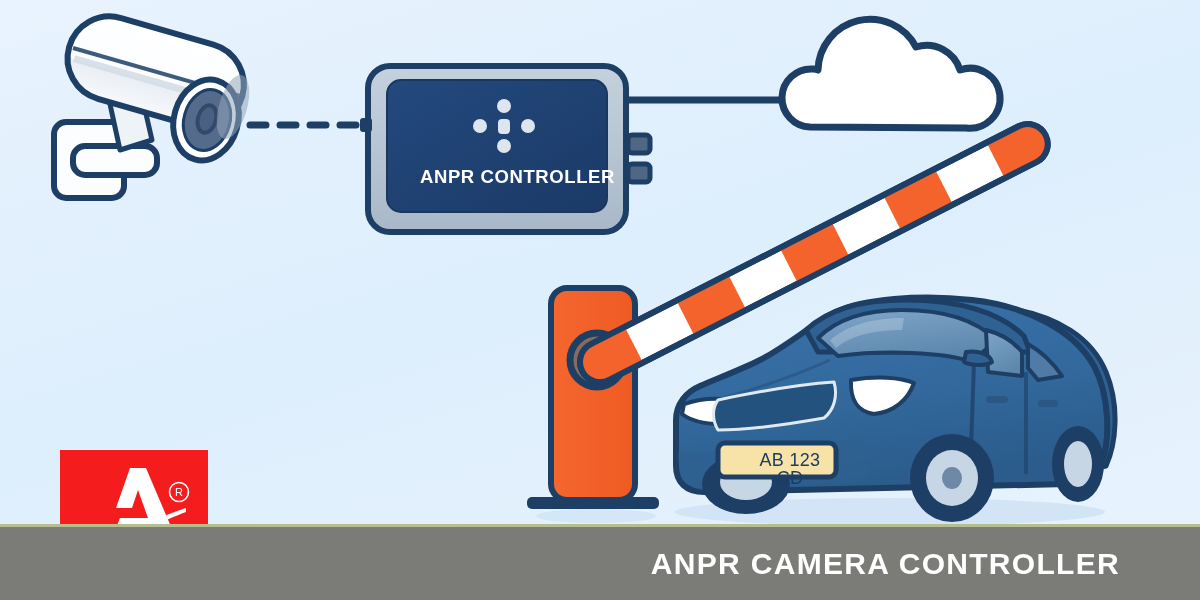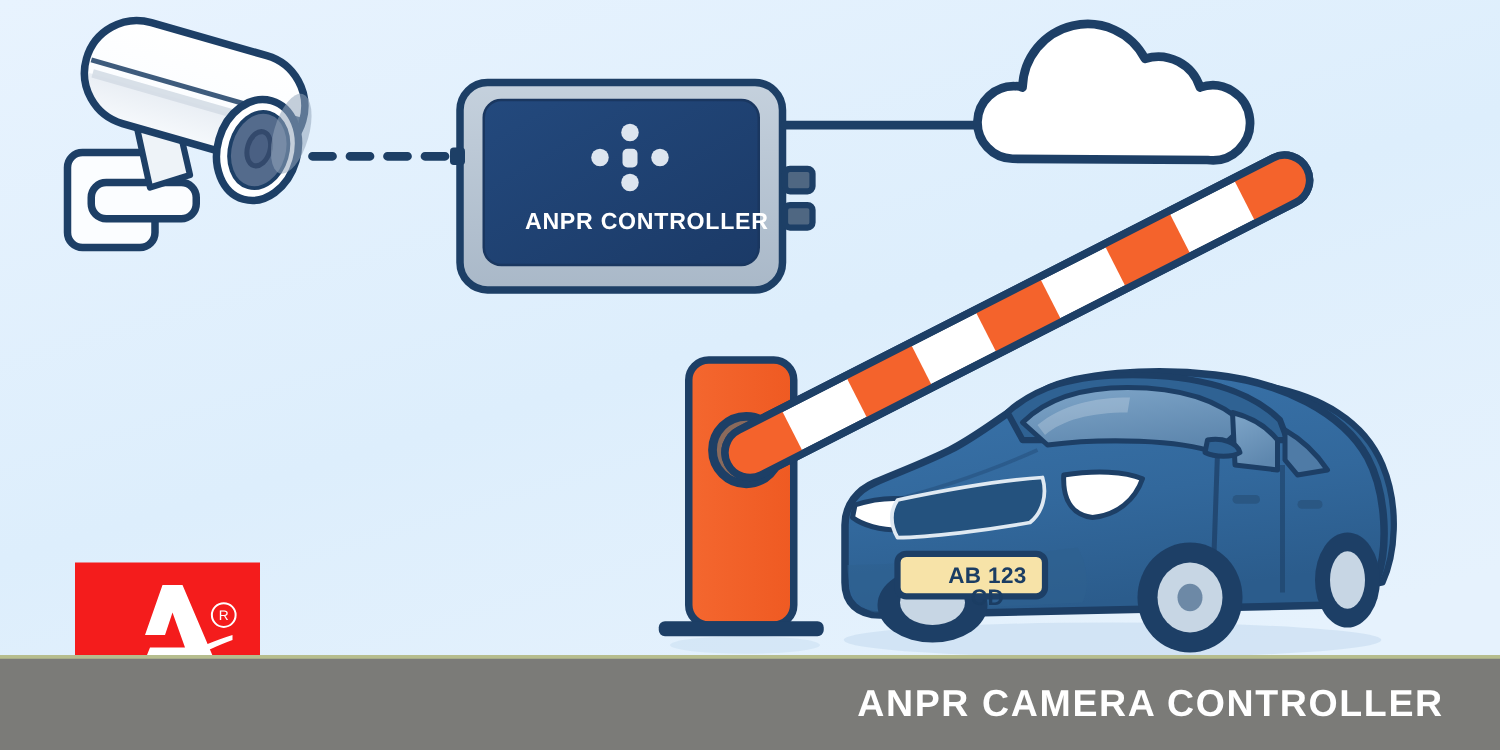--- a/index.html
+++ b/index.html
@@ -36,21 +36,21 @@
     display: flex;
     align-items: center;
     justify-content: flex-end;
   }
   #footer-title {
     color: #ffffff;
     font-family: "Liberation Sans", sans-serif;
     font-size: 30px;
     font-weight: bold;
     letter-spacing: 1.3px;
-    padding-right: 45px;
+    padding-right: 80px;
     white-space: nowrap;
     line-height: 1;
   }
   
   #atss-logo {
     position: absolute;
     left: 60px;
     top: 450px;
     width: 148px;
     height: 150px;
@@ -76,21 +76,21 @@
   
   #plate-text {
     position: absolute;
     left: 722px;
     top: 451px;
     width: 110px;
     text-align: center;
     color: #1b3d63;
     font-family: "Liberation Sans", sans-serif;
     font-size: 18px;
-    font-weight: bold;
+    font-weight: normal;
     letter-spacing: 0.3px;
     line-height: 1;
     pointer-events: none;
     padding-left: 26px;
   }
 </style>
 </head>
 <body>
 
 <div id="stage">

